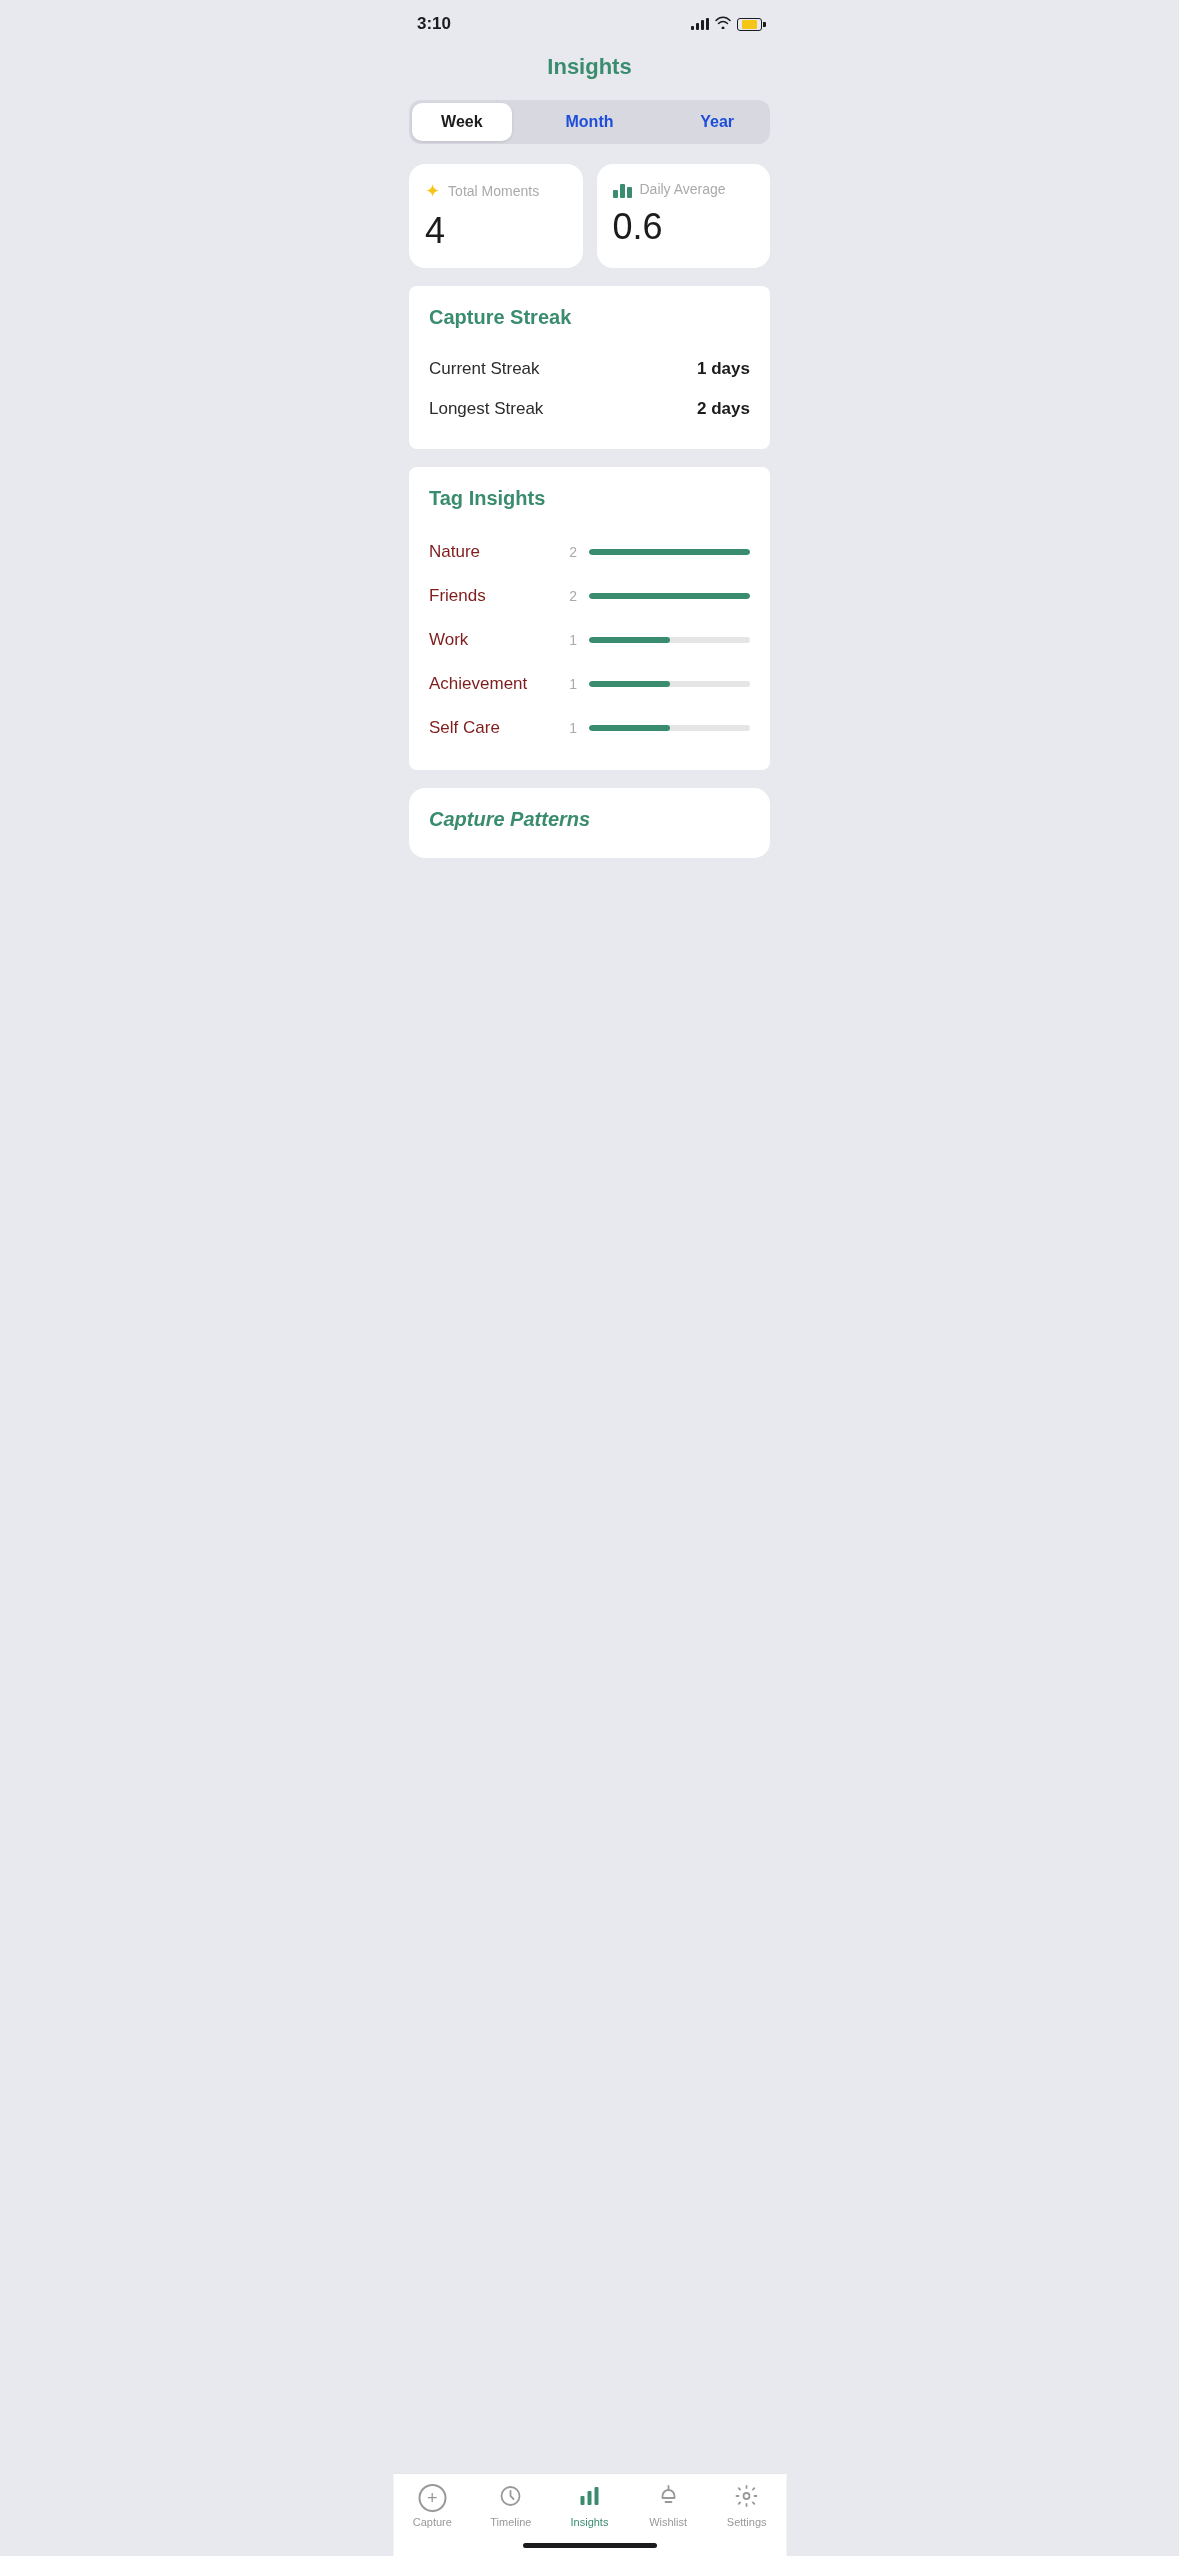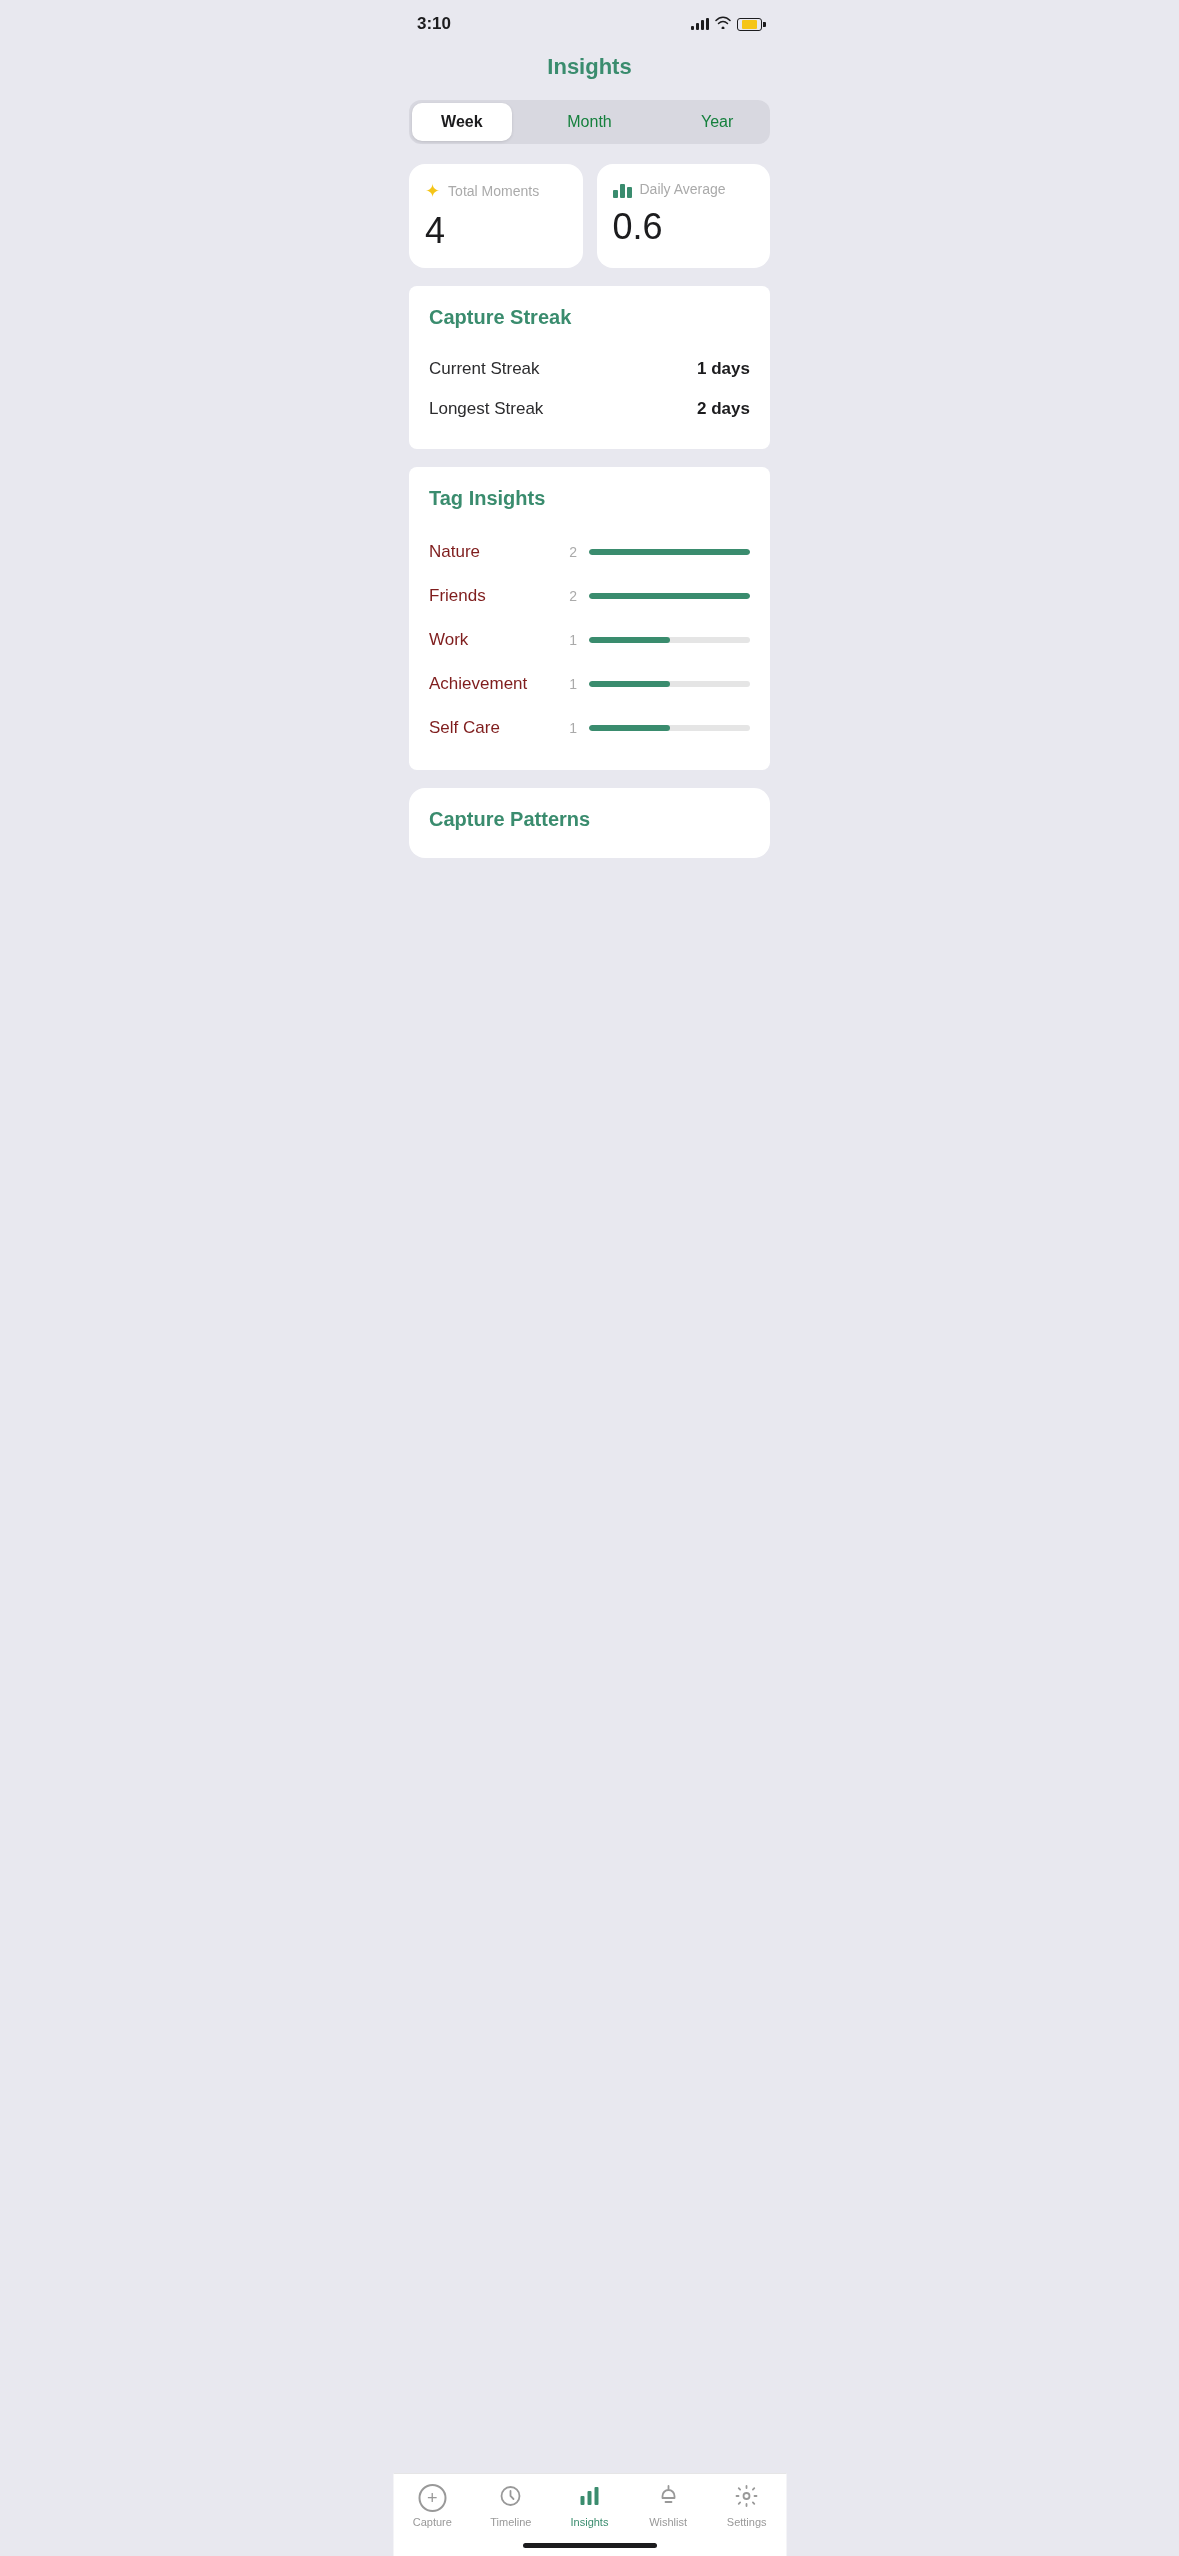--- a/index.html
+++ b/index.html
@@ -99,24 +99,24 @@
       margin: 0 16px 20px;
       padding: 3px;
       gap: 28px;
     }
 
     .tab-item {
       flex: 1;
       text-align: center;
       padding: 10px 0;
       font-size: 16px;
-      font-weight: 400;
+      font-weight: 700;
       border-radius: 10px;
       cursor: pointer;
-      color: #15803d;
+      color: #1d4ed8;
     }
 
     .tab-item.active {
       background: white;
       color: #1c1c1e;
       font-weight: 600;
       box-shadow: 0 1px 3px rgba(0,0,0,0.12);
     }
 
     
@@ -243,20 +243,21 @@
 
     
     .partial-card {
       background: white;
       border-radius: 16px;
       margin: 0 16px 0;
       padding: 20px;
       padding-bottom: 0;
       overflow: hidden;
       height: 70px;
+      font-style: italic;
     }
 
     
     .tab-bar {
       position: fixed;
       bottom: 0;
       left: 50%;
       transform: translateX(-50%);
       width: 393px;
       background: white;

